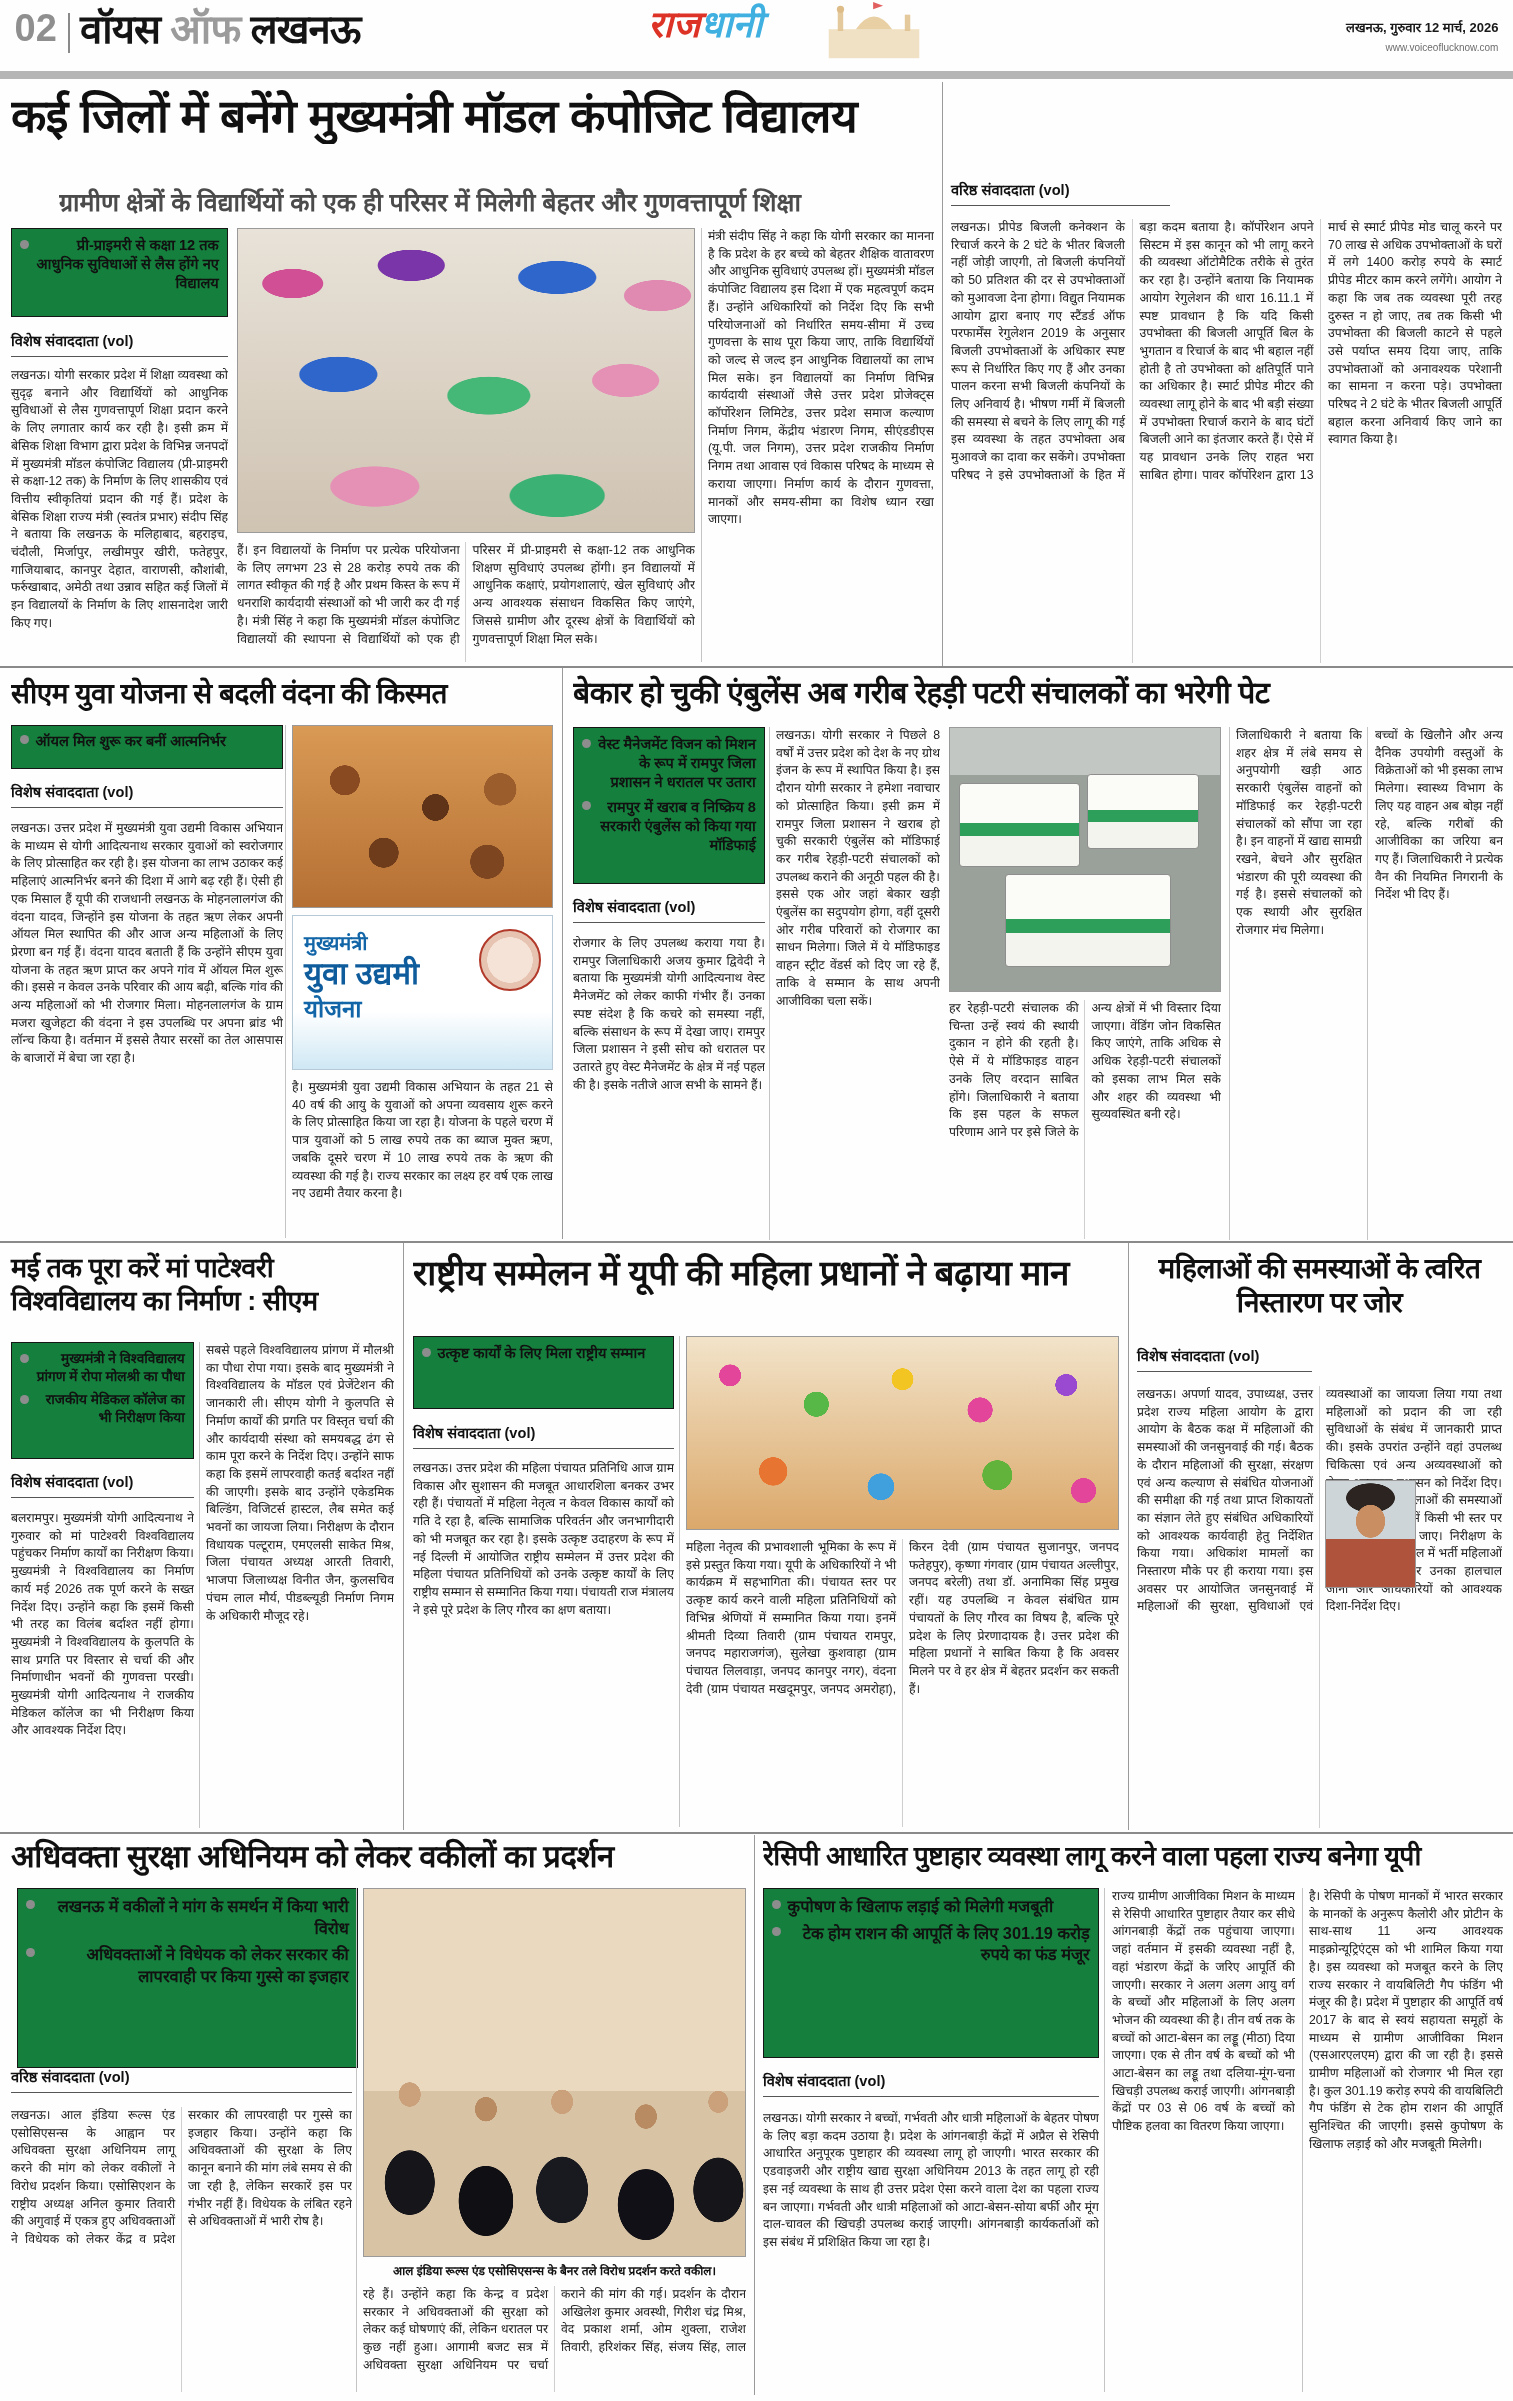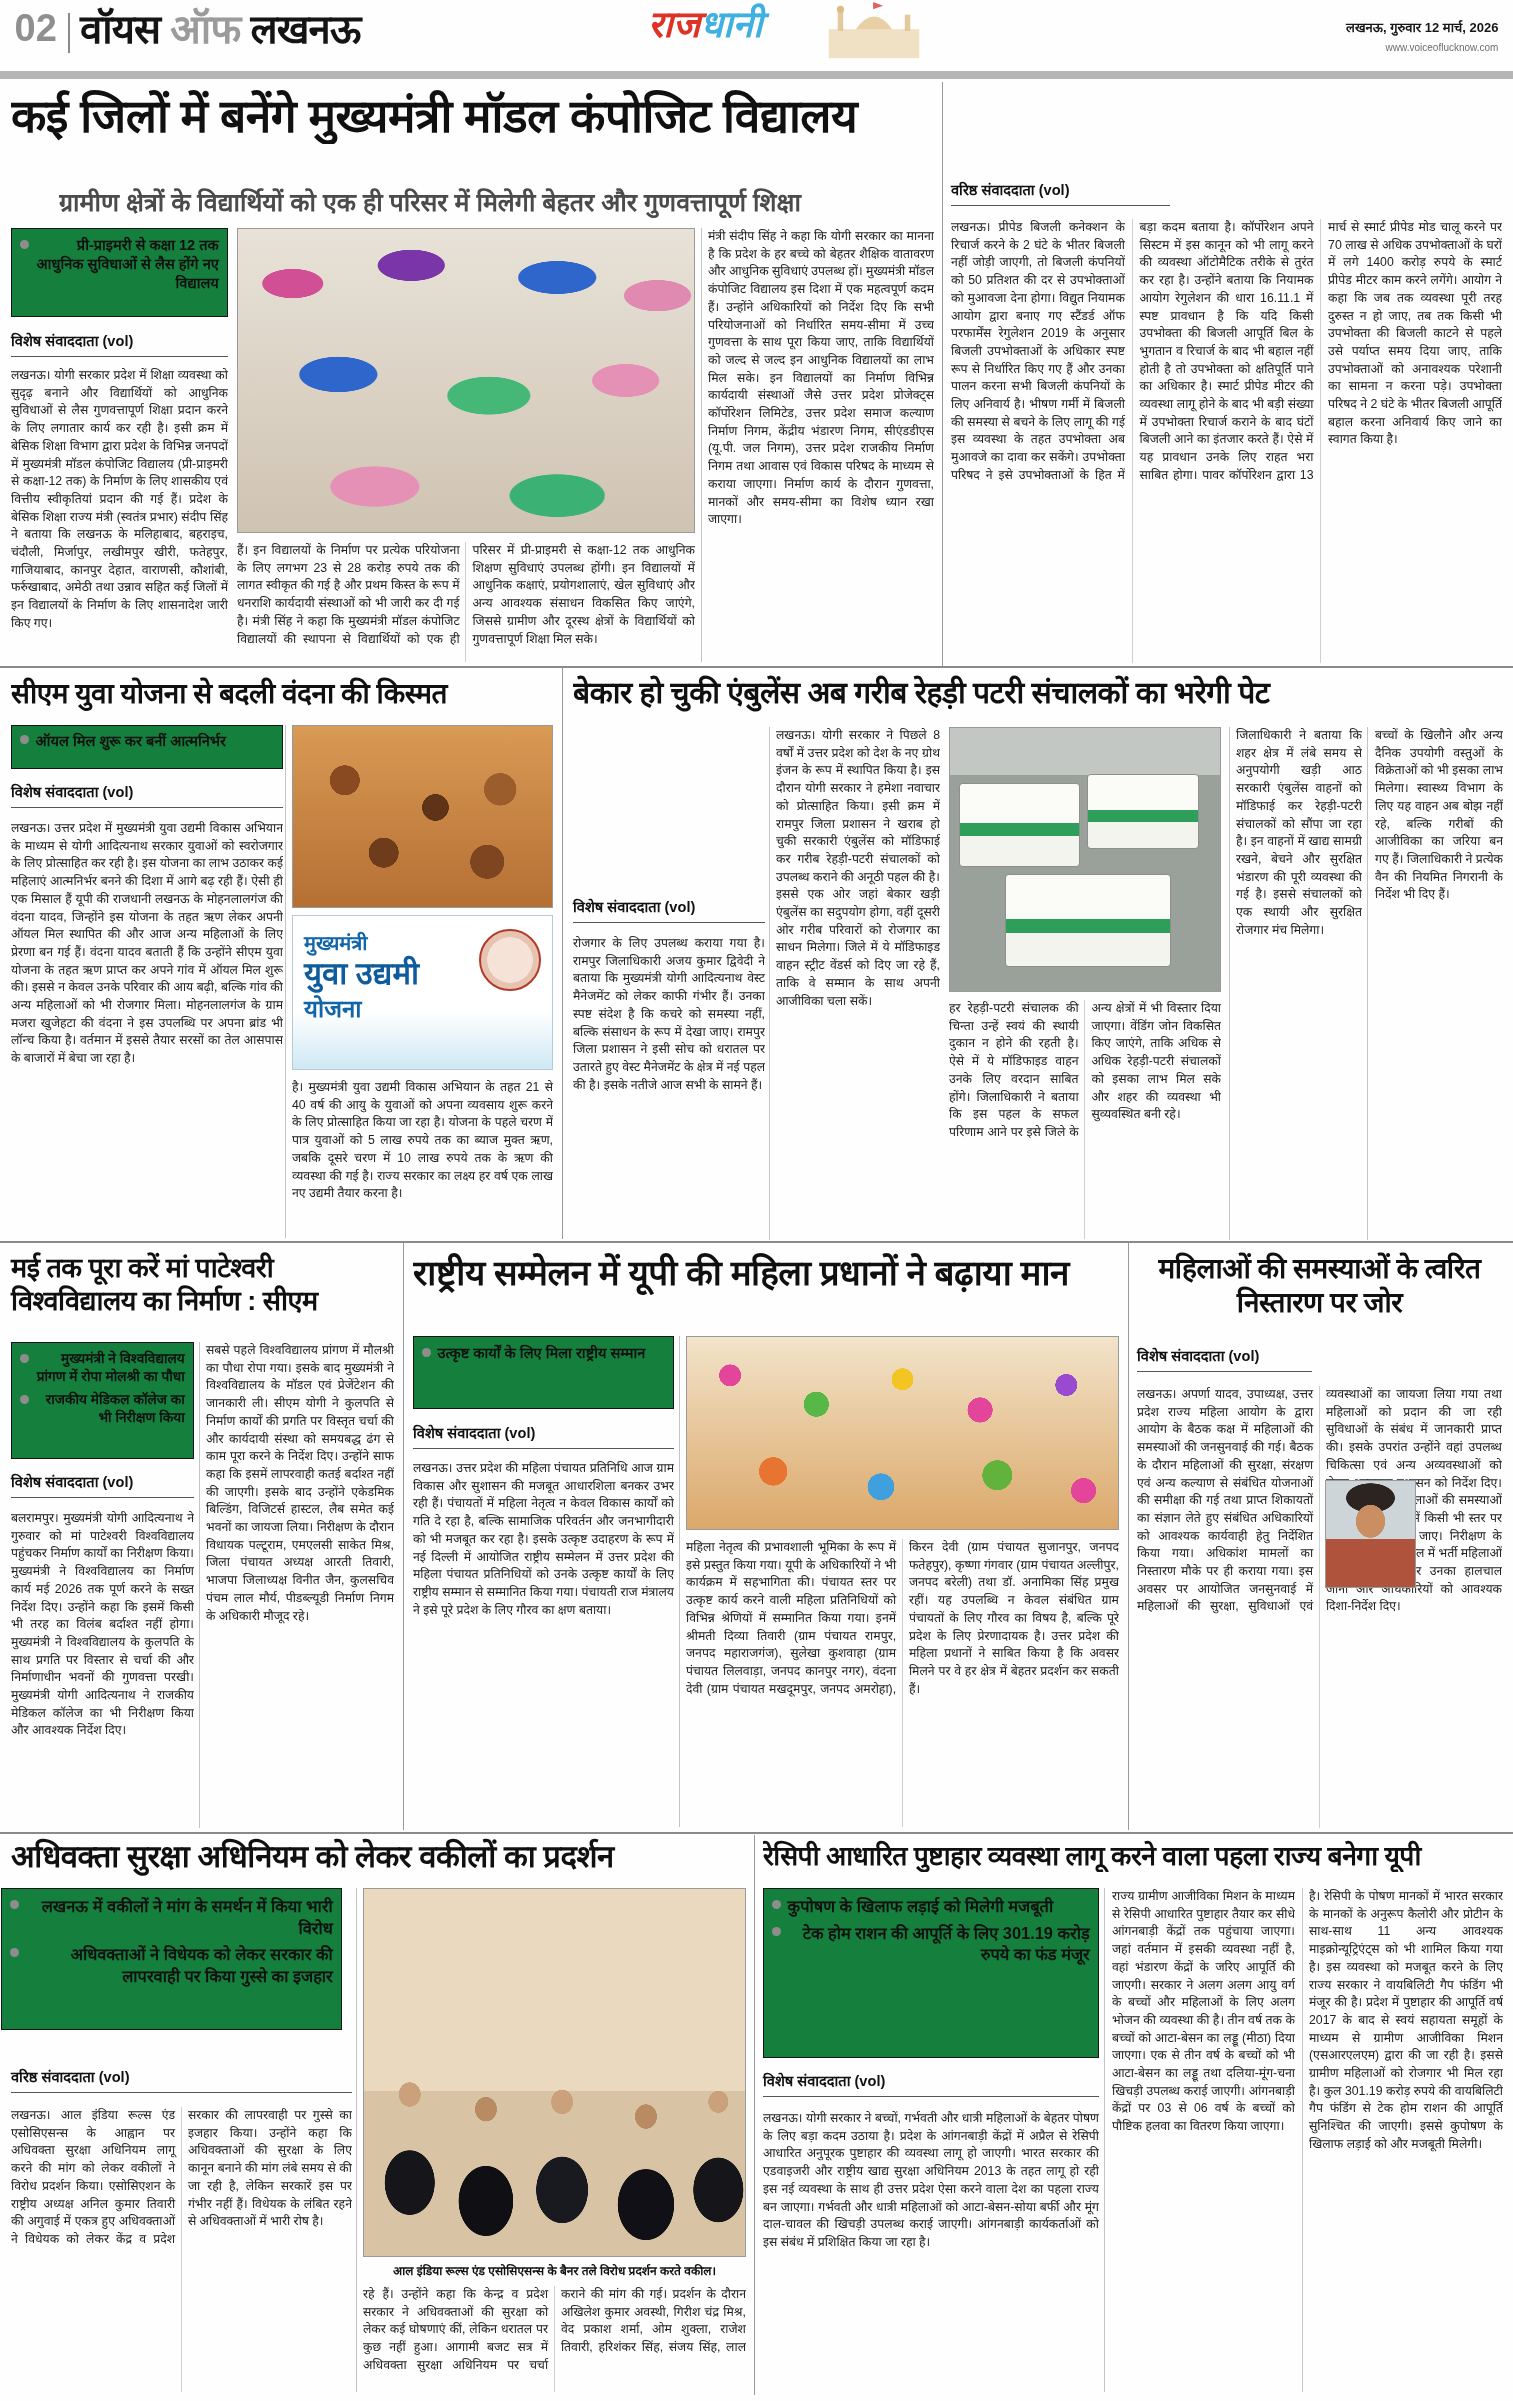--- a/index.html
+++ b/index.html
@@ -161,20 +161,30 @@
     <div class="l1">मुख्यमंत्री</div>
     <div class="l2">युवा उद्यमी</div>
     <div class="l3">योजना</div>
     <div class="emblem"></div>
   </div>
   <div class="abs body-col" style="left:292px;top:1079px;width:261px;height:159px;">है। मुख्यमंत्री युवा उद्यमी विकास अभियान के तहत 21 से 40 वर्ष की आयु के युवाओं को अपना व्यवसाय शुरू करने के लिए प्रोत्साहित किया जा रहा है। योजना के पहले चरण में पात्र युवाओं को 5 लाख रुपये तक का ब्याज मुक्त ऋण, जबकि दूसरे चरण में 10 लाख रुपये तक के ऋण की व्यवस्था की गई है। राज्य सरकार का लक्ष्य हर वर्ष एक लाख नए उद्यमी तैयार करना है।</div>
 
   <div class="vr-strong" style="left:562px;top:668px;height:571px;"></div>
 
   <div class="abs headline nowrap" style="left:573px;top:675px;width:929px;font-size:30px;">बेकार हो चुकी एंबुलेंस अब गरीब रेहड़ी पटरी संचालकों का भरेगी पेट</div>
+  <div class="abs kicker" style="left:573px;top:727px;width:192px;height:157px;">
+    <div class="kitem">
+        <span class="dot"></span>
+        <span>वेस्ट मैनेजमेंट विजन को मिशन के रूप में रामपुर जिला प्रशासन ने धरातल पर उतारा</span>
+      </div>
+    <div class="kitem">
+        <span class="dot"></span>
+        <span>रामपुर में खराब व निष्क्रिय 8 सरकारी एंबुलेंस को किया गया मॉडिफाई</span>
+      </div>
+  </div>
   <div class="abs byline" style="left:573px;top:896px;width:192px;">विशेष संवाददाता (vol)</div>
   <div class="abs body-col" style="left:573px;top:935px;width:192px;height:305px;">रोजगार के लिए उपलब्ध कराया गया है। रामपुर जिलाधिकारी अजय कुमार द्विवेदी ने बताया कि मुख्यमंत्री योगी आदित्यनाथ वेस्ट मैनेजमेंट को लेकर काफी गंभीर हैं। उनका स्पष्ट संदेश है कि कचरे को समस्या नहीं, बल्कि संसाधन के रूप में देखा जाए। रामपुर जिला प्रशासन ने इसी सोच को धरातल पर उतारते हुए वेस्ट मैनेजमेंट के क्षेत्र में नई पहल की है। इसके नतीजे आज सभी के सामने हैं।</div>
 
   <div class="vr" style="left:769px;top:727px;height:513px;"></div>
   <div class="abs body-col" style="left:776px;top:727px;width:164px;height:513px;">लखनऊ। योगी सरकार ने पिछले 8 वर्षों में उत्तर प्रदेश को देश के नए ग्रोथ इंजन के रूप में स्थापित किया है। इस दौरान योगी सरकार ने हमेशा नवाचार को प्रोत्साहित किया। इसी क्रम में रामपुर जिला प्रशासन ने खराब हो चुकी सरकारी एंबुलेंस को मॉडिफाई कर गरीब रेहड़ी-पटरी संचालकों को उपलब्ध कराने की अनूठी पहल की है। इससे एक ओर जहां बेकार खड़ी एंबुलेंस का सदुपयोग होगा, वहीं दूसरी ओर गरीब परिवारों को रोजगार का साधन मिलेगा। जिले में ये मॉडिफाइड वाहन स्ट्रीट वेंडर्स को दिए जा रहे हैं, ताकि वे सम्मान के साथ अपनी आजीविका चला सकें।</div>
 
   <div class="abs photo ph-ambulance" style="left:949px;top:727px;width:272px;height:265px;">
     <div class="van" style="left:9px;top:55px;width:119px;height:82px;"></div>
     <div class="van" style="left:137px;top:46px;width:110px;height:73px;"></div>
     <div class="van" style="left:55px;top:146px;width:164px;height:91px;"></div>
@@ -222,21 +232,21 @@
   <div class="vr-strong" style="left:1128px;top:1243px;height:587px;"></div>
 
   <div class="abs headline" style="left:1137px;top:1252px;width:365px;font-size:28px;text-align:center;">महिलाओं की समस्याओं के त्वरित निस्तारण पर जोर</div>
   <div class="abs byline" style="left:1137px;top:1345px;width:175px;">विशेष संवाददाता (vol)</div>
   <div class="abs body-col cols2" style="left:1137px;top:1386px;width:365px;height:442px;">लखनऊ। अपर्णा यादव, उपाध्यक्ष, उत्तर प्रदेश राज्य महिला आयोग के द्वारा आयोग के बैठक कक्ष में महिलाओं की समस्याओं की जनसुनवाई की गई। बैठक के दौरान महिलाओं की सुरक्षा, संरक्षण एवं अन्य कल्याण से संबंधित योजनाओं की समीक्षा की गई तथा प्राप्त शिकायतों का संज्ञान लेते हुए संबंधित अधिकारियों को आवश्यक कार्यवाही हेतु निर्देशित किया गया। अधिकांश मामलों का निस्तारण मौके पर ही कराया गया। इस अवसर पर आयोजित जनसुनवाई में महिलाओं की सुरक्षा, सुविधाओं एवं व्यवस्थाओं का जायजा लिया गया तथा महिलाओं को प्रदान की जा रही सुविधाओं के संबंध में जानकारी प्राप्त की। इसके उपरांत उन्होंने वहां उपलब्ध चिकित्सा एवं अन्य अव्यवस्थाओं को लेकर अस्पताल प्रशासन को निर्देश दिए। उन्होंने कहा कि महिलाओं की समस्याओं के त्वरित निस्तारण में किसी भी स्तर पर लापरवाही न बरती जाए। निरीक्षण के दौरान उन्होंने अस्पताल में भर्ती महिलाओं से भी बातचीत कर उनका हालचाल जाना और अधिकारियों को आवश्यक दिशा-निर्देश दिए।</div>
   <div class="abs photo ph-portrait" style="left:1325px;top:1480px;width:91px;height:108px;background-color:#cdd5d9;"></div>
 
   <div class="hr" style="left:0;top:1832px;width:1513px;"></div>
 
   <div class="abs headline nowrap" style="left:11px;top:1838px;width:737px;font-size:31px;">अधिवक्ता सुरक्षा अधिनियम को लेकर वकीलों का प्रदर्शन</div>
-  <div class="abs kicker" style="left:1px;top:1888px;width:341px;height:142px;">
+  <div class="abs kicker" style="left:17px;top:1888px;width:341px;height:180px;">
     <div class="kitem" style="font-size:16.4px;">
         <span class="dot"></span>
         <span>लखनऊ में वकीलों ने मांग के समर्थन में किया भारी विरोध</span>
       </div>
     <div class="kitem" style="font-size:16.4px;">
         <span class="dot"></span>
         <span>अधिवक्ताओं ने विधेयक को लेकर सरकार की लापरवाही पर किया गुस्से का इजहार</span>
       </div>
   </div>
   <div class="abs byline" style="left:11px;top:2066px;width:341px;">वरिष्ठ संवाददाता (vol)</div>

